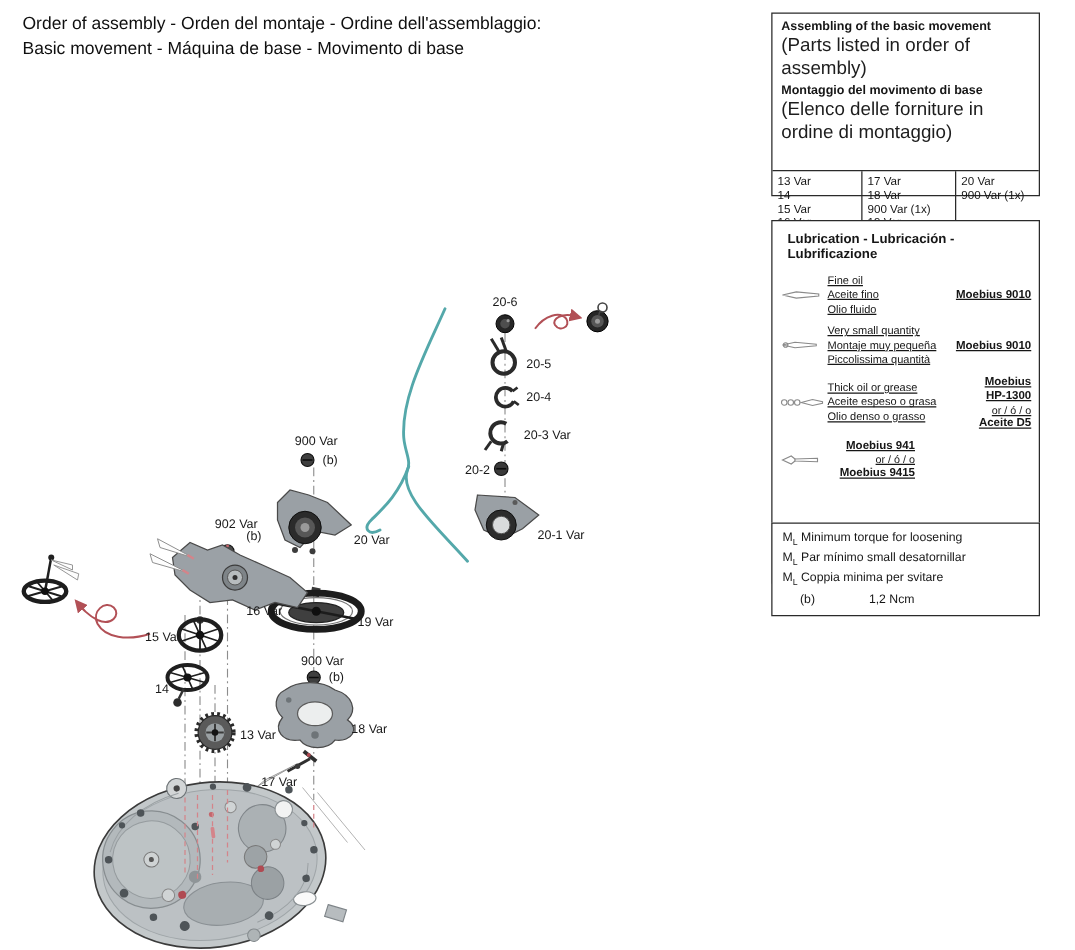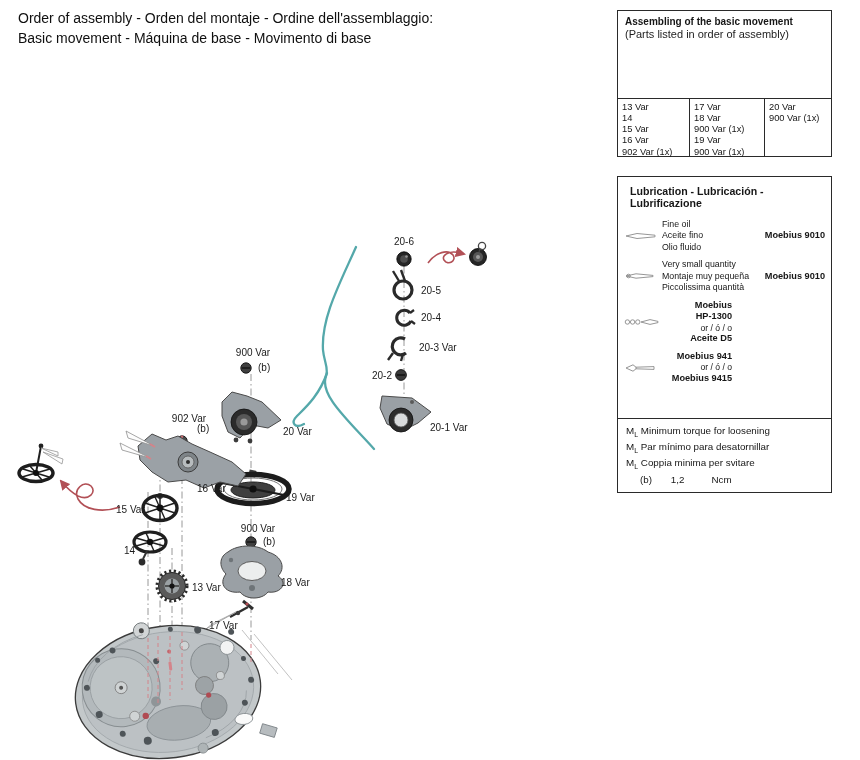--- a/index.html
+++ b/index.html
@@ -5,43 +5,43 @@
   html,body{margin:0;padding:0;background:#fff;}
   body{width:860px;height:760px;position:relative;overflow:hidden;
        font-family:"Liberation Sans",sans-serif;color:#161616;}
   .header{position:absolute;left:18px;top:9px;font-size:14px;line-height:1.4;color:#0f0f0f;}
   .box{position:absolute;border:1.3px solid #2a2a2a;background:#fff;box-sizing:border-box;}
   
   .assembly-box{left:617px;top:10px;width:215px;height:147px;display:flex;flex-direction:column;gap:16px;}
   .ab-titles{flex:1;padding:5px 7px 2px 7px;}
   .ab-pair{margin-bottom:3px;}
   .ab-bold{font-size:10px;font-weight:bold;line-height:1.2;}
-  .ab-sub{font-size:11px;line-height:1.2;color:#1d1d1d;}
+  .ab-sub{font-size:15px;line-height:1.2;color:#1d1d1d;}
   .ab-table{height:57px;border-top:1px solid #2a2a2a;display:flex;}
   .ab-col{padding:3px 4px;font-size:9.3px;line-height:1.2;box-sizing:border-box;}
   .ab-col1{width:72px;border-right:1px solid #2a2a2a;}
   .ab-col2{width:75px;border-right:1px solid #2a2a2a;}
   .ab-col3{flex:1;}
   
   .lube-box{left:617px;top:176px;width:215px;height:291px;padding:6px 6px 4px 6px;}
   .lube-title{font-size:10.6px;font-weight:bold;padding:2px 0 4px 6px;}
-  .lube-row{display:flex;align-items:center;margin:6px 0;}
+  .lube-row{display:flex;align-items:center;margin:6px 0;text-decoration:underline;}
   .lube-icon{width:38px;flex:0 0 38px;display:flex;justify-content:flex-start;}
   .lube-lines{flex:1;font-size:8.8px;line-height:1.3;}
   .lube-prod{width:70px;flex:0 0 70px;text-align:right;font-size:9.2px;line-height:1.25;}
   .lp-b{font-weight:bold;display:block;}
   .lp-n{display:block;font-size:8.6px;}
   
   .torque-box{left:617px;top:418px;width:215px;height:75px;padding:6px 8px;font-size:9.8px;}
   .tq-line{margin-bottom:3px;}
   .tq-line sub{font-size:7px;}
   .tq-note{margin-top:4px;padding-left:14px;}
   .tq-note span{display:inline-block;}
   .tq-ref{width:28px;}
-  .tq-val{width:38px;}
+  .tq-val{width:38px;text-align:right;}
   
   .diagram{position:absolute;left:0;top:0;}
   .lbl{font-size:10px;fill:#1a1a1a;font-family:"Liberation Sans",sans-serif;}
   .dd{stroke:#8d8d8d;stroke-width:0.9;fill:none;stroke-dasharray:7 3 1.5 3;}
 </style>
 </head>
 <body>
 
 <div class="header">
   <div>Order of assembly - Orden del montaje - Ordine dell'assemblaggio:</div>
@@ -275,20 +275,24 @@
     <text class="lbl" x="209" y="629">17 Var</text>
   </g>
 </svg>
 
 <div class="box assembly-box">
   <div class="ab-titles">
     <div class="ab-pair">
       <div class="ab-bold">Assembling of the basic movement</div>
       <div class="ab-sub">(Parts listed in order of assembly)</div>
     </div>
+    <div class="ab-pair">
+      <div class="ab-bold">Montaggio del movimento di base</div>
+      <div class="ab-sub">(Elenco delle forniture in ordine di montaggio)</div>
+    </div>
   </div>
   <div class="ab-table">
     <div class="ab-col ab-col1">
       <div>13 Var</div>
       <div>14</div>
       <div>15 Var</div>
       <div>16 Var</div>
       <div>902 Var (1x)</div>
     </div>
     <div class="ab-col ab-col2">
@@ -343,20 +347,25 @@
 
   <div class="lube-row">
     <div class="lube-icon">
       <svg width="36" height="12" viewBox="0 0 36 12">
           <circle cx="3.4" cy="6" r="2.2" fill="none" stroke="#8a8a8a" stroke-width="0.9"></circle>
           <circle cx="8.6" cy="6" r="2.2" fill="none" stroke="#8a8a8a" stroke-width="0.9"></circle>
           <circle cx="13.8" cy="6" r="2.2" fill="none" stroke="#8a8a8a" stroke-width="0.9"></circle>
           <polygon points="17,6 26,3.6 34,5.4 34,6.6 26,8.4" fill="#fff" stroke="#8a8a8a" stroke-width="0.9"></polygon>
         </svg>
     </div>
+    <div class="lube-lines">
+      <div>Thick oil or grease</div>
+      <div>Aceite espeso o grasa</div>
+      <div>Olio denso o grasso</div>
+    </div>
     <div class="lube-prod">
       <span class="lp-b">Moebius</span>
       <span class="lp-b">HP-1300</span>
       <span class="lp-n">or / ó / o</span>
       <span class="lp-b">Aceite D5</span>
     </div>
   </div>
 
   <div class="lube-row">
     <div class="lube-icon">
@@ -373,21 +382,21 @@
   </div>
 </div>
 
 <div class="box torque-box">
   <div class="tq-line">
     <span>M</span><sub>L</sub>
     <span>Minimum torque for loosening</span>
   </div>
   <div class="tq-line">
     <span>M</span><sub>L</sub>
-    <span>Par mínimo para desatornillar</span>
+    <span>Par mínimo small desatornillar</span>
   </div>
   <div class="tq-line">
     <span>M</span><sub>L</sub>
     <span>Coppia minima per svitare</span>
   </div>
   <div class="tq-note">
     <span class="tq-ref">(b)</span>
     <span class="tq-val">1,2</span>
     <span class="tq-unit">Ncm</span>
   </div>

